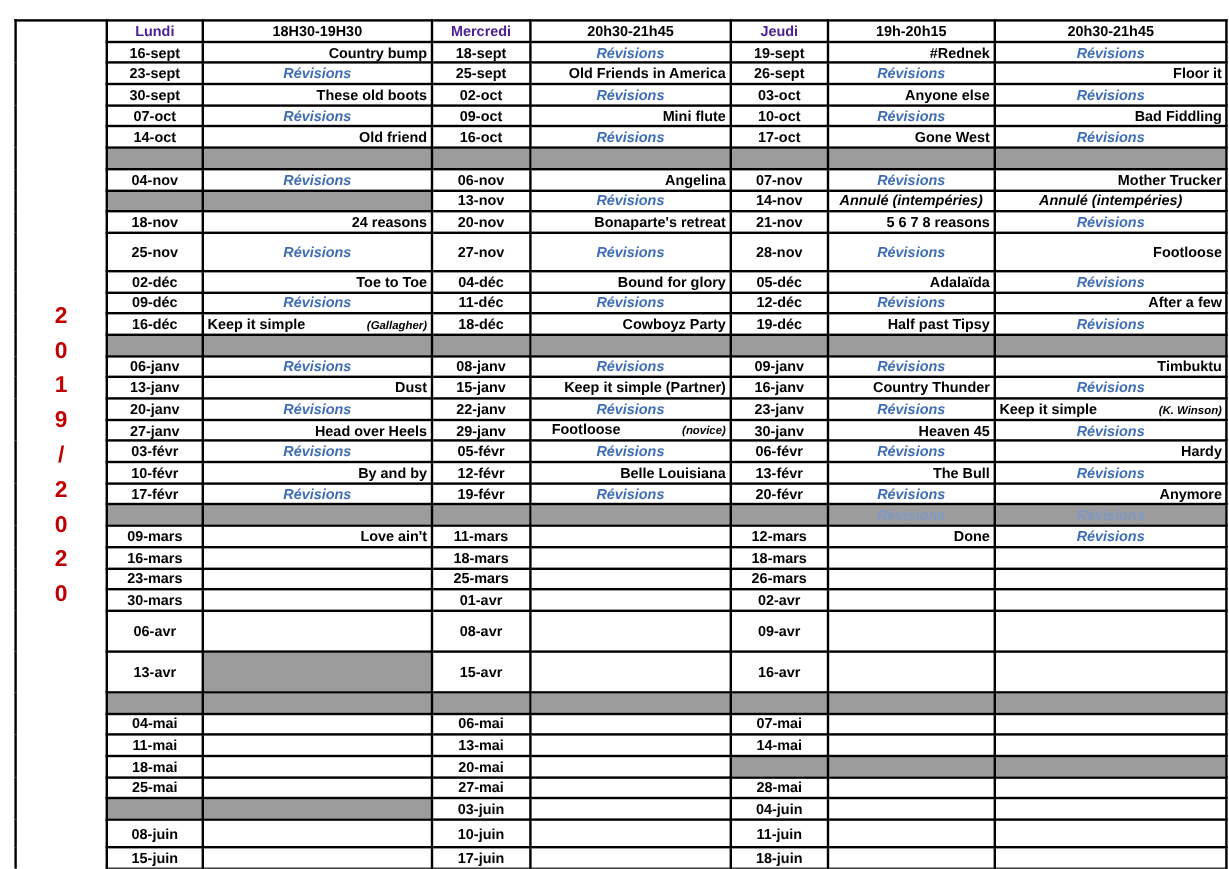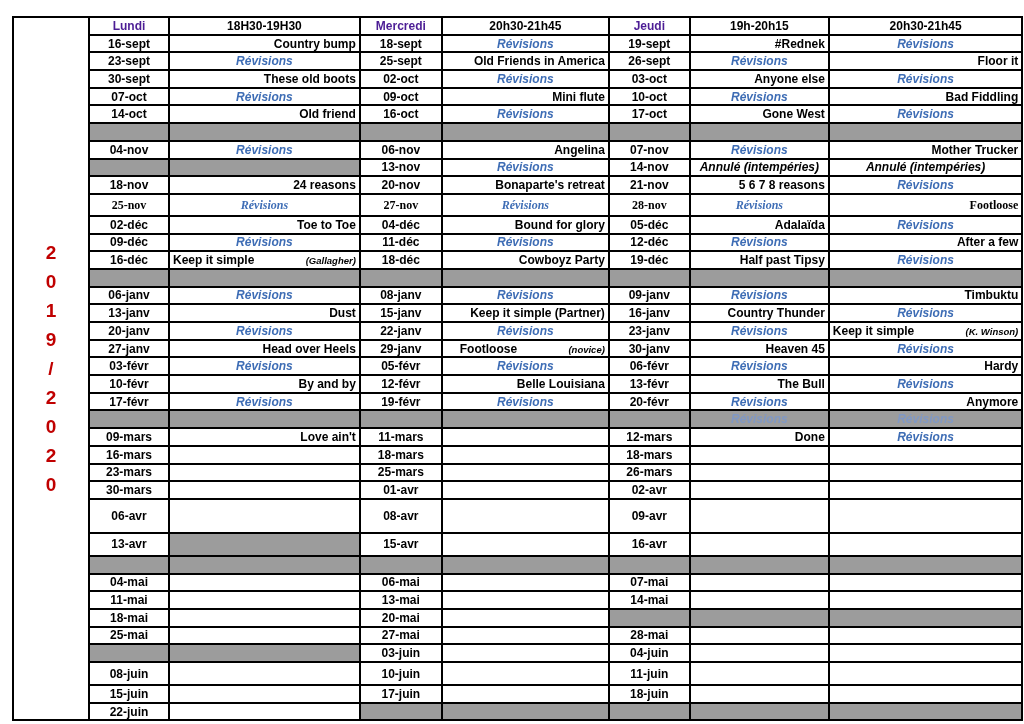--- a/index.html
+++ b/index.html
@@ -151,21 +151,21 @@
         </tr>
         <tr style="height: 17.4px;">
           <td class="date"><span>18-nov</span></td>
           <td class="act"><span>24 reasons</span></td>
           <td class="date"><span>20-nov</span></td>
           <td class="act"><span>Bonaparte's retreat</span></td>
           <td class="date"><span>21-nov</span></td>
           <td class="act"><span>5 6 7 8 reasons</span></td>
           <td class="rev"><span>Révisions</span></td>
         </tr>
-        <tr style="height: 22px; font-family: Liberation Serif, serif;">
+        <tr style="height: 32px;">
           <td class="date"><span>25-nov</span></td>
           <td class="rev"><span>Révisions</span></td>
           <td class="date"><span>27-nov</span></td>
           <td class="rev"><span>Révisions</span></td>
           <td class="date"><span>28-nov</span></td>
           <td class="rev"><span>Révisions</span></td>
           <td class="act"><span>Footloose</span></td>
         </tr>
         <tr style="height: 17.4px;">
           <td class="date"><span>02-déc</span></td>
@@ -313,21 +313,21 @@
         </tr>
         <tr style="height: 34px;">
           <td class="date"><span>06-avr</span></td>
           <td class="empty"></td>
           <td class="date"><span>08-avr</span></td>
           <td class="empty"></td>
           <td class="date"><span>09-avr</span></td>
           <td class="empty"></td>
           <td class="empty"></td>
         </tr>
-        <tr style="height: 23px;">
+        <tr style="height: 34px;">
           <td class="date"><span>13-avr</span></td>
           <td class="gray"></td>
           <td class="date"><span>15-avr</span></td>
           <td class="empty"></td>
           <td class="date"><span>16-avr</span></td>
           <td class="empty"></td>
           <td class="empty"></td>
         </tr>
         <tr style="height: 17.4px;">
           <td class="gray"></td>

